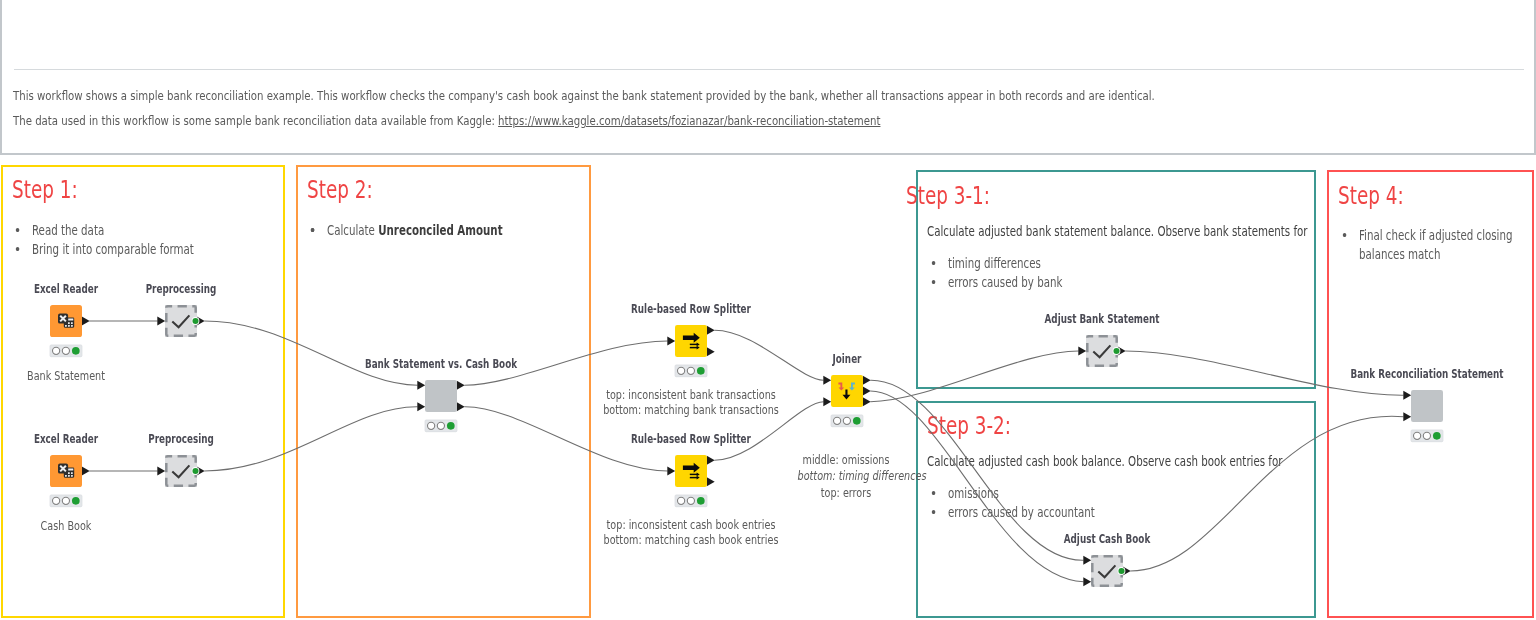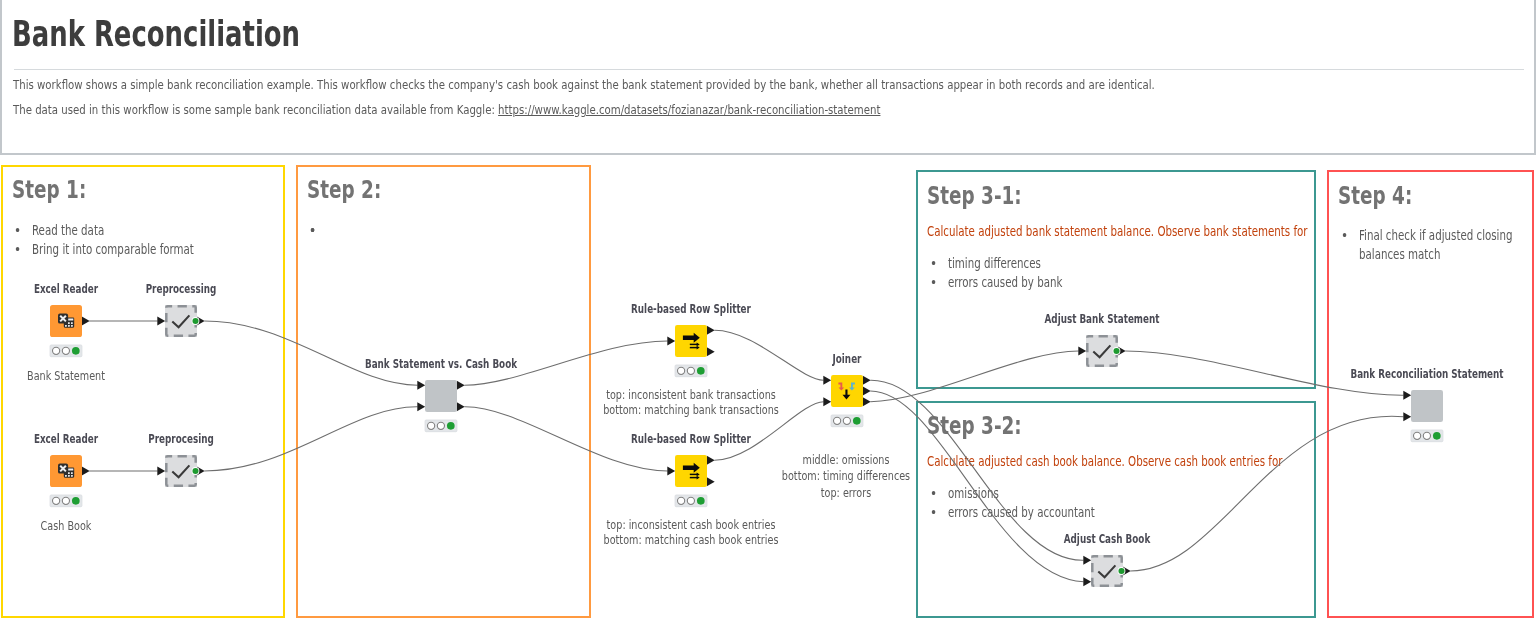--- a/index.html
+++ b/index.html
@@ -8,31 +8,31 @@
   #root{position:relative;width:1536px;height:620px;}
   .cond{transform:scaleX(0.852);transform-origin:left top;display:inline-block;white-space:nowrap;}
 
   
   #header{position:absolute;left:0px;top:-2px;width:1536px;height:157px;
           border:2px solid #c2c7cb;box-sizing:border-box;background:#fff;}
   #page-title{position:absolute;left:10px;top:13px;font-size:36px;font-weight:bold;
               color:#3d3d3d;line-height:42px;white-space:nowrap;}
   #page-title .cond{transform:scaleX(0.80);}
   #hdr-rule{position:absolute;left:12px;top:69px;width:1510px;height:1px;background:#d6dadd;}
-  .hdr-p{position:absolute;left:11px;font-size:12.5px;color:#5a5a5a;line-height:16px;white-space:nowrap;}
+  .hdr-p{position:absolute;left:11px;font-size:12.5px;color:#5a5a5a;line-height:16px;white-space:nowrap;margin-top:11px;}
   .hdr-p .cond{transform:scaleX(0.905);}
   #hdr-p1{top:77px;}
   #hdr-p2{top:102px;}
   #hdr-link{color:#5a5a5a;text-decoration:underline;text-underline-offset:1px;}
 
   
   .stepbox{position:absolute;box-sizing:border-box;background:transparent;
            border-width:2px;border-style:solid;}
-  .step-title{position:absolute;font-weight:bold;color:#737373;white-space:nowrap;}
-  .step-intro{position:absolute;color:#c2410c;white-space:nowrap;font-size:13.4px;line-height:17px;}
+  .step-title{position:absolute;font-weight:normal;color:#ef4444;white-space:nowrap;}
+  .step-intro{position:absolute;color:#404040;white-space:nowrap;font-size:13.4px;line-height:17px;}
   .step-ul{position:absolute;margin:0;padding:0;list-style:none;color:#5a5a5a;
            font-size:13.4px;line-height:19px;}
   .step-ul li{position:relative;padding-left:0;white-space:nowrap;}
   .bul{position:absolute;left:0px;}
   .litxt{display:inline-block;margin-left:18px;}
   .step-ul b{font-weight:bold;color:#3d3d3d;}
 
   
   #wf{position:absolute;left:0;top:0;width:1536px;height:620px;overflow:visible;}
 
@@ -41,41 +41,40 @@
           white-space:nowrap;line-height:14px;text-align:center;}
   .nsub{position:absolute;font-size:12.6px;color:#5a5a5a;line-height:15.4px;text-align:center;}
   .nsub div,.nlabel div{white-space:nowrap;}
 </style>
 </head>
 <body>
 
 <div id="root">
 
   <div id="header">
-    <div id="page-title"><span class="cond">Bank Reconciliation</span></div>
     <div id="hdr-rule"></div>
     <div class="hdr-p" id="hdr-p1"><span class="cond">This workflow shows a simple bank reconciliation example. This workflow checks the company's cash book against the bank statement provided by the bank, whether all transactions appear in both records and are identical.</span></div>
     <div class="hdr-p" id="hdr-p2"><span class="cond"><span>The data used in this workflow is some sample bank reconciliation data available from Kaggle: </span><span id="hdr-link">https://www.kaggle.com/datasets/fozianazar/bank-reconciliation-statement</span></span></div>
   </div>
 
   <div id="boxes">
       <div class="stepbox" style="left: 1px; top: 165px; width: 284px; height: 453px; border-color: rgb(255, 215, 0);"></div>
       <div class="step-title" style="left: 12px; top: 176px; font-size: 24px; line-height: 28.32px;"><span class="cond">Step 1:</span></div>
       <ul class="step-ul" style="left: 14px; top: 221px; font-size: 13.4px; line-height: 19px;">
         <li><span class="bul">•</span><span class="litxt"><span class="cond">Read the data</span></span></li>
         <li><span class="bul">•</span><span class="litxt"><span class="cond">Bring it into comparable format</span></span></li>
       </ul>
       <div class="stepbox" style="left: 296px; top: 165px; width: 295px; height: 453px; border-color: rgb(255, 154, 64);"></div>
       <div class="step-title" style="left: 307px; top: 176px; font-size: 24px; line-height: 28.32px;"><span class="cond">Step 2:</span></div>
       <ul class="step-ul" style="left: 309px; top: 221px; font-size: 13.4px; line-height: 19px;">
         <li><span class="bul">•</span></li>
-        <li><span class="bul">•</span></li>
+        <li><span class="bul">•</span><span class="litxt"><span class="cond">Calculate <b>Unreconciled Amount</b></span></span></li>
       </ul>
       <div class="stepbox" style="left: 916px; top: 170px; width: 400px; height: 219px; border-color: rgb(60, 152, 145);"></div>
-      <div class="step-title" style="left: 927px; top: 182px; font-size: 24px; line-height: 28.32px; text-align: center;"><span class="cond">Step 3-1:</span></div>
+      <div class="step-title" style="left: 906px; top: 182px; font-size: 24px; line-height: 28.32px; text-align: center;"><span class="cond">Step 3-1:</span></div>
       <div class="step-intro" style="left: 927px; top: 223px;"><span class="cond">Calculate adjusted bank statement balance. Observe bank statements for</span></div>
       <ul class="step-ul" style="left: 930px; top: 254px; font-size: 13.4px; line-height: 19px;">
         <li><span class="bul">•</span><span class="litxt"><span class="cond">timing differences</span></span></li>
         <li><span class="bul">•</span><span class="litxt"><span class="cond">errors caused by bank</span></span></li>
       </ul>
       <div class="stepbox" style="left: 916px; top: 401px; width: 400px; height: 217px; border-color: rgb(60, 152, 145);"></div>
       <div class="step-title" style="left: 927px; top: 412px; font-size: 24px; line-height: 28.32px;"><span class="cond">Step 3-2:</span></div>
       <div class="step-intro" style="left: 927px; top: 453px;"><span class="cond">Calculate adjusted cash book balance. Observe cash book entries for</span></div>
       <ul class="step-ul" style="left: 930px; top: 484px; font-size: 13.4px; line-height: 19px;">
         <li><span class="bul">•</span><span class="litxt"><span class="cond">omissions</span></span></li>
@@ -309,18 +308,18 @@
           <div style="position: absolute; left: 691px; display: inline-block; transform: translateX(-50%) scaleX(0.85); white-space: nowrap;">bottom: matching cash book entries</div>
         </div>
       </div>
       <div class="nsub" style="left: 0px; top: 437px; width: 1536px;">
         <div style="position: absolute; left: 0px; top: 0px; width: 1536px; height: 15.4px; margin-top: 48px;">
           <div style="position: absolute; left: 846px; display: inline-block; transform: translateX(-50%) scaleX(0.85); white-space: nowrap;">top: errors</div>
         </div>
         <div style="position: absolute; left: 0px; top: 15.4px; width: 1247px; height: 15.4px;">
           <div style="position: absolute; left: 846px; display: inline-block; transform: translateX(-50%) scaleX(0.85); white-space: nowrap;">middle: omissions</div>
         </div>
-        <div style="position: absolute; left: 0px; top: 30.8px; width: 1232px; height: 15.4px;">
+        <div style="position: absolute; left: 16px; top: 30.8px; width: 1232px; height: 15.4px; font-style: italic;">
           <div style="position: absolute; left: 846px; display: inline-block; transform: translateX(-50%) scaleX(0.85); white-space: nowrap;">bottom: timing differences</div>
         </div>
       </div>
     </div>
 </div>
 
 </body></html>

